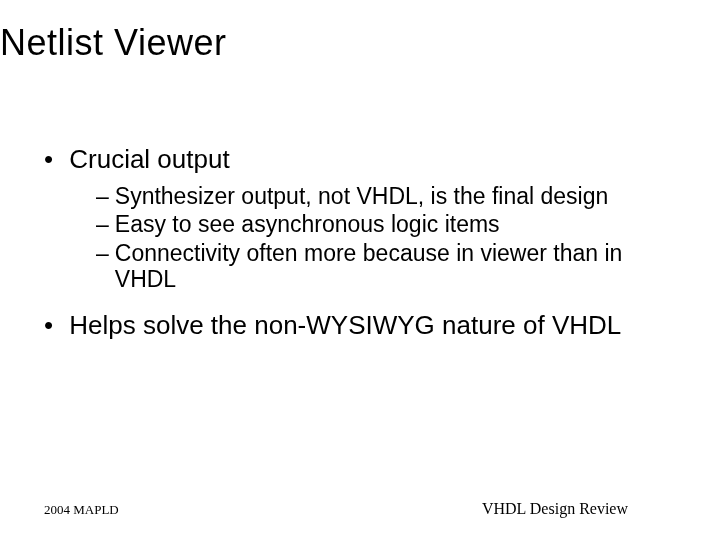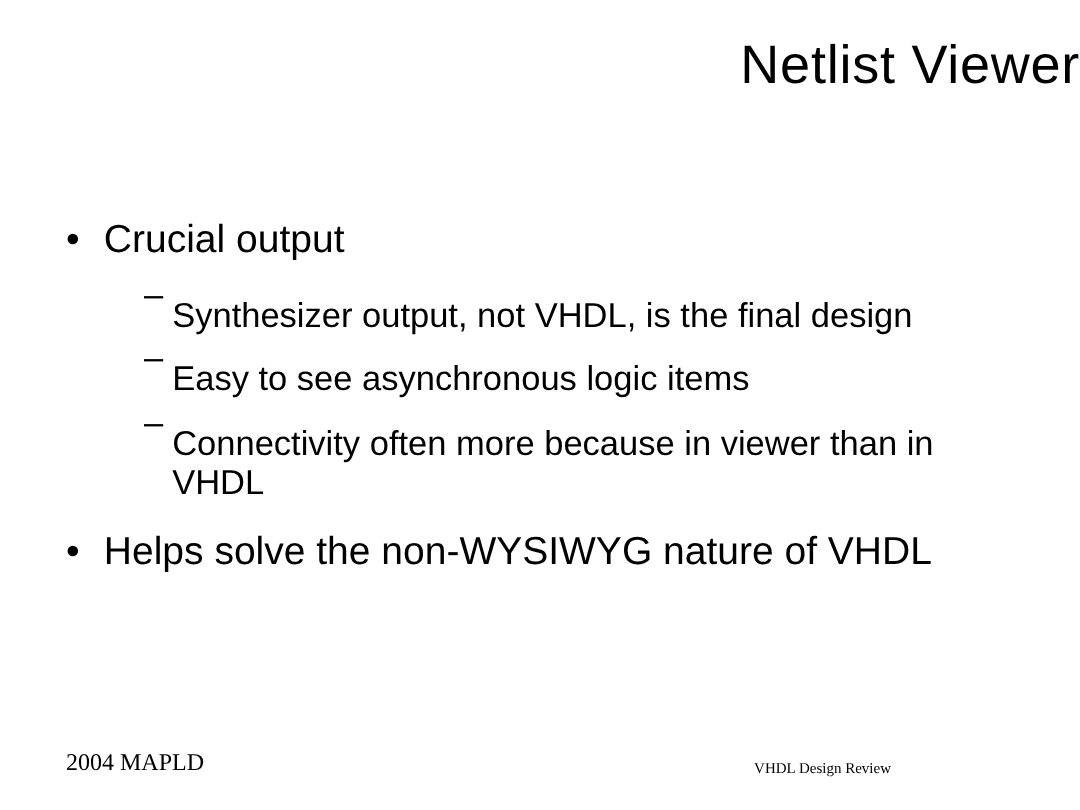--- a/index.html
+++ b/index.html
@@ -13,26 +13,25 @@
     overflow: hidden;
     position: relative;
   }
   .slide {
     width: 720px;
     height: 540px;
     position: relative;
     box-sizing: border-box;
   }
   .title {
-    text-align: right;
+    text-align: left;
     font-size: 36px;
     font-weight: 400;
     padding-top: 22px;
     letter-spacing: 0.5px;
-    padding-left: 14px;
   }
   .body {
     position: absolute;
     top: 145px;
     left: 44px;
     right: 40px;
     font-size: 26px;
     line-height: 1.15;
   }
   .l1 {
@@ -56,54 +55,53 @@
   .sub .item {
     margin-bottom: 2px;
     display: flex;
   }
   .sub .dash {
     flex: 0 0 auto;
     padding-right: 6px;
   }
   .sub .t {
     flex: 1 1 auto;
-    margin-top: 14px;
   }
   .second {
     margin-top: 18px;
   }
   .footer {
     position: absolute;
     left: 0;
     right: 0;
     bottom: 18px;
     height: 30px;
   }
   .footer-left {
     position: absolute;
     left: 44px;
     bottom: 4px;
     font-family: "Times New Roman", Times, serif;
-    font-size: 16px;
+    font-size: 13px;
   }
   .footer-center {
     position: absolute;
     left: 0;
     right: 0;
     bottom: 4px;
     text-align: center;
     font-family: "Times New Roman", Times, serif;
     font-size: 12px;
   }
   .footer-right {
     position: absolute;
-    right: 126px;
+    right: 92px;
     bottom: 4px;
     font-family: "Times New Roman", Times, serif;
-    font-size: 10px;
+    font-size: 16px;
   }
   .logo {
     position: absolute;
     right: 18px;
     bottom: 0px;
   }
 </style>
 </head>
 <body>
 

